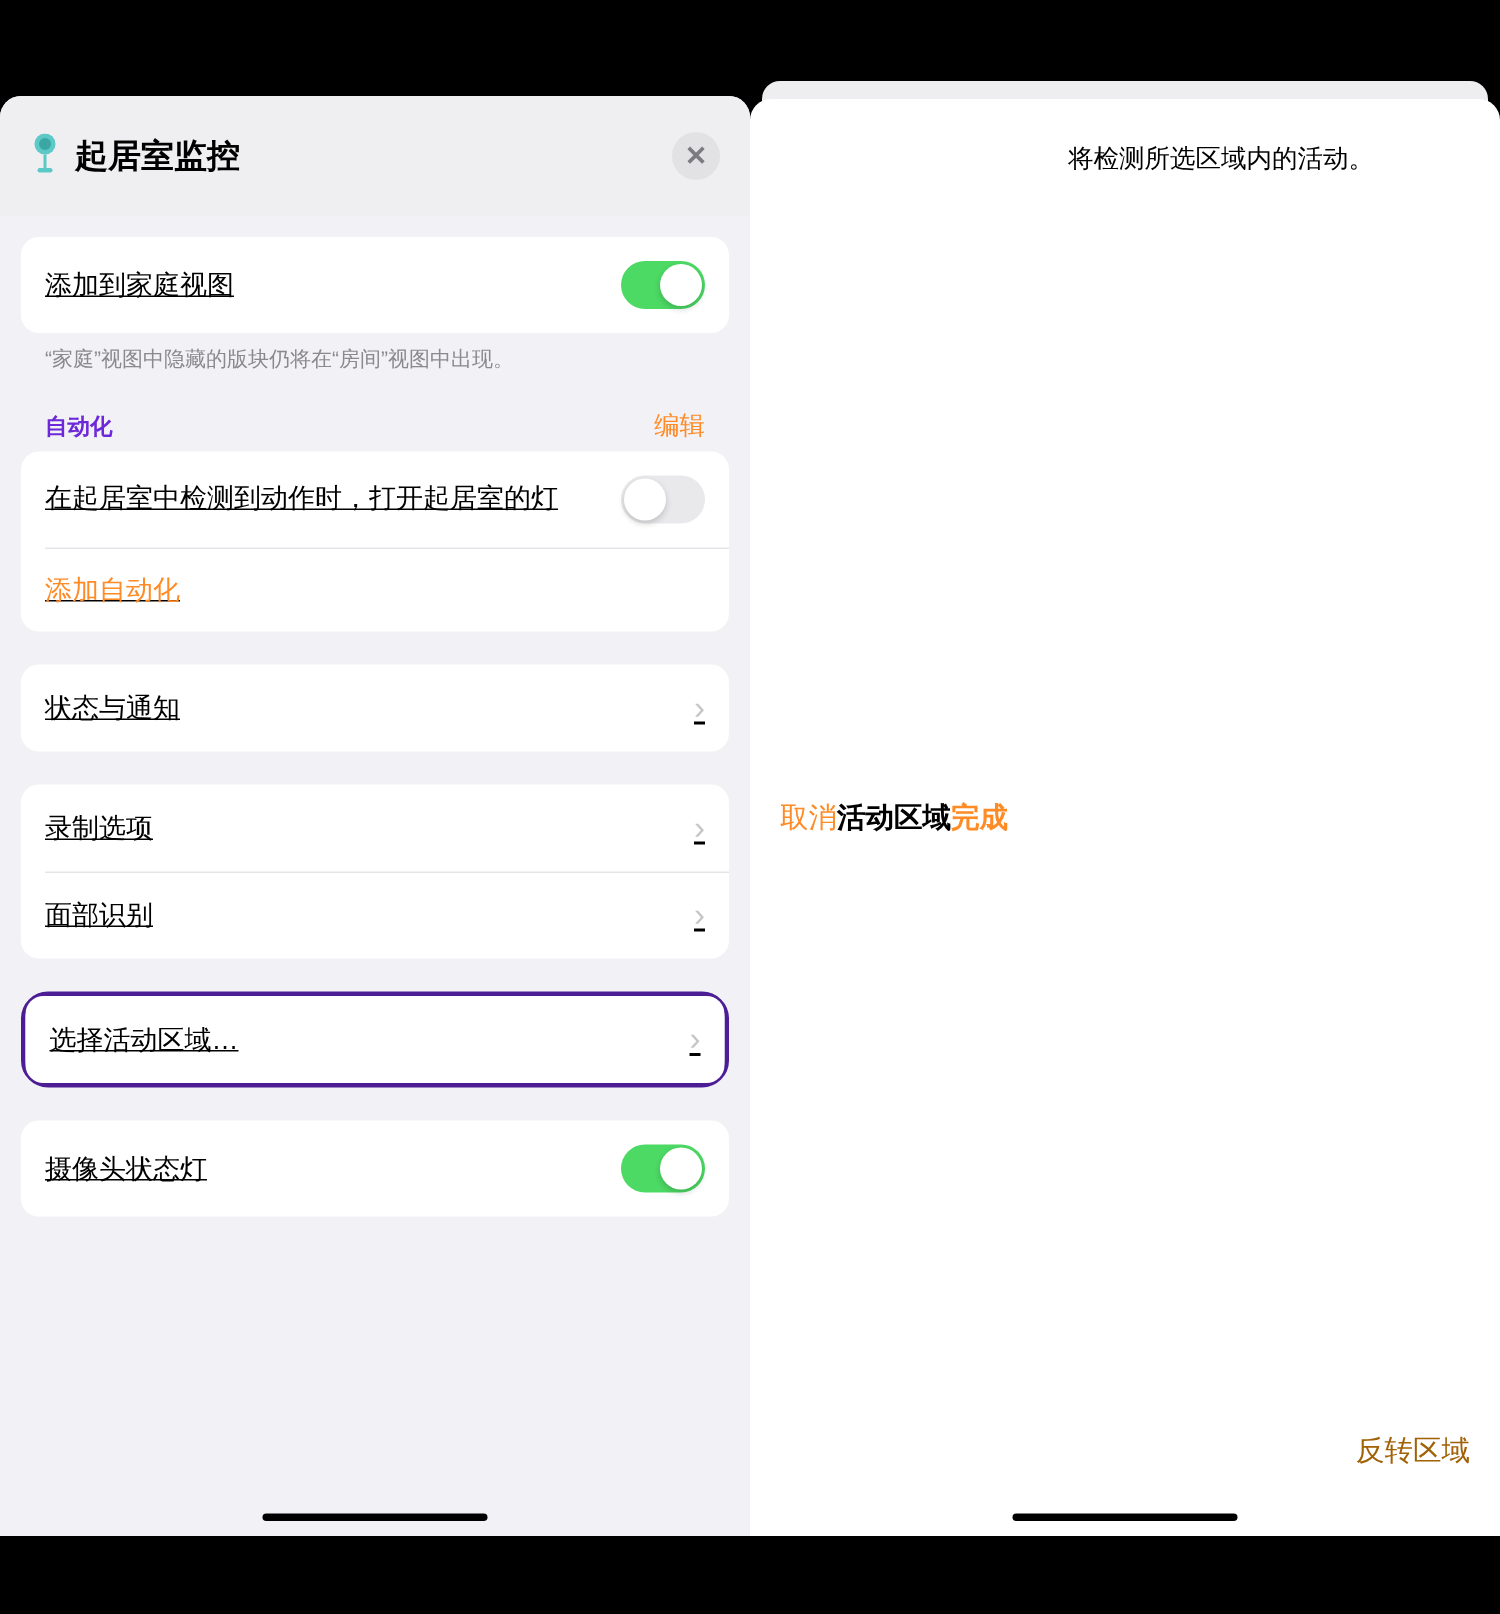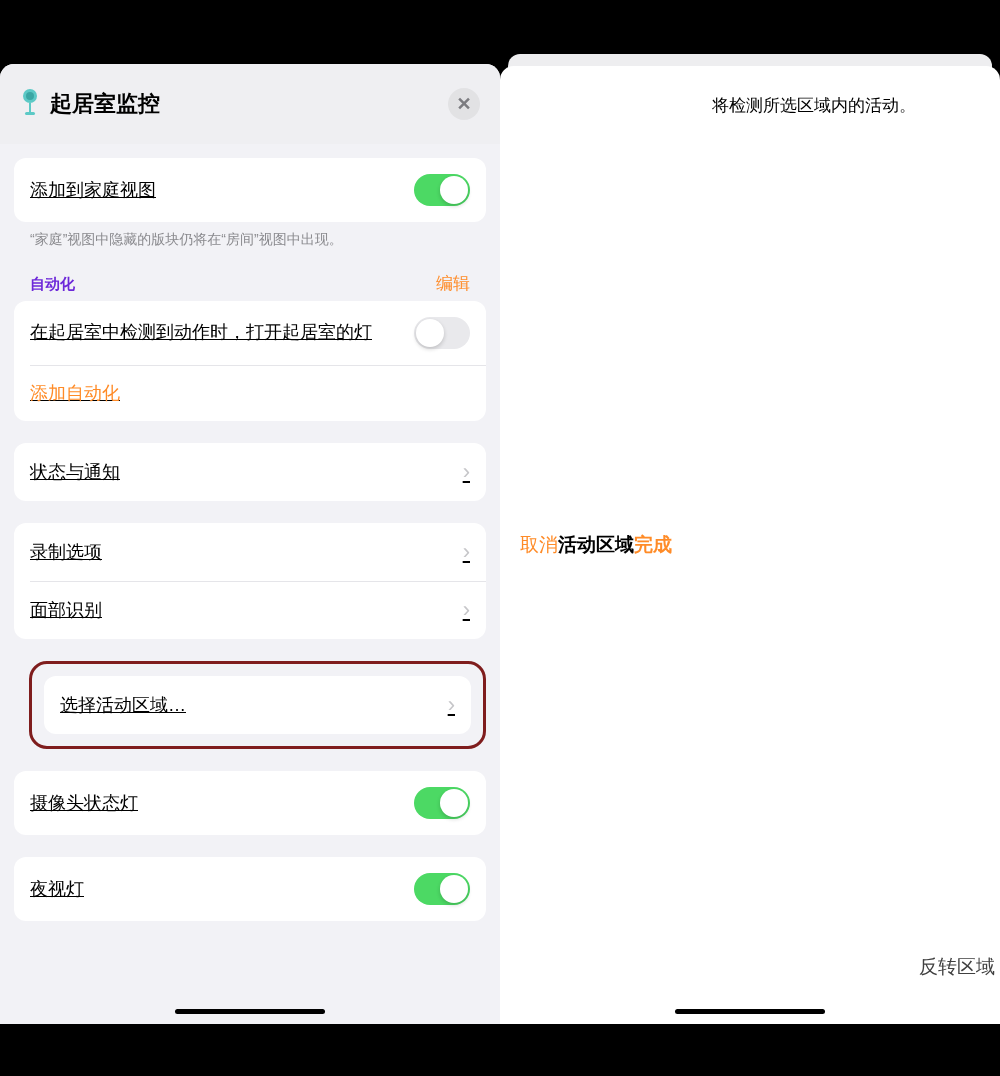--- a/index.html
+++ b/index.html
@@ -130,25 +130,24 @@
     color: #6d28d9;
     font-size: 15px;
     font-weight: bold;
   }
   .section-header .edit {
     color: #ff8b27;
     font-size: 17px;
     cursor: pointer;
   }
   .highlight-wrap {
-    border: 3px solid #7f1d1d;
+    border: 3px solid #4c1d95;
     border-radius: 18px;
     margin-top: 22px;
-    padding: 12px;
-    margin-left: 15px;
+    padding: 0;
   }
   .highlight-wrap .group { margin-top: 0; }
   .home-indicator {
     position: absolute;
     bottom: 10px;
     left: 50%;
     transform: translateX(-50%);
     width: 150px; height: 5px;
     border-radius: 3px;
     background: #000;
@@ -211,23 +210,23 @@
   .zone-shape {
     position: absolute;
     top: 6px;
     left: 280px;
     width: 62px;
     height: 98px;
   }
   .zone-shape svg { width: 100%; height: 100%; overflow: visible; }
   .invert-link {
     position: absolute;
-    right: 5px;
+    right: 20px;
     bottom: 44px;
-    color: #404040;
+    color: #a16207;
     font-size: 19px;
     cursor: pointer;
   }
 </style>
 </head>
 <body>
 
 <div class="phone left">
   <div class="sheet">
     <div class="sheet-header">
@@ -302,28 +301,20 @@
 
       <div class="group">
         <div class="row">
           <div class="row-label">摄像头状态灯</div>
           <div class="toggle on">
               <div class="knob"></div>
             </div>
         </div>
       </div>
 
-      <div class="group">
-        <div class="row">
-          <div class="row-label">夜视灯</div>
-          <div class="toggle on">
-              <div class="knob"></div>
-            </div>
-        </div>
-      </div>
 
     </div>
     <div class="home-indicator"></div>
   </div>
 </div>
 
 <div class="phone right">
   <div class="right-stack">
     <div class="peek-right"></div>
     <div class="right-sheet">

